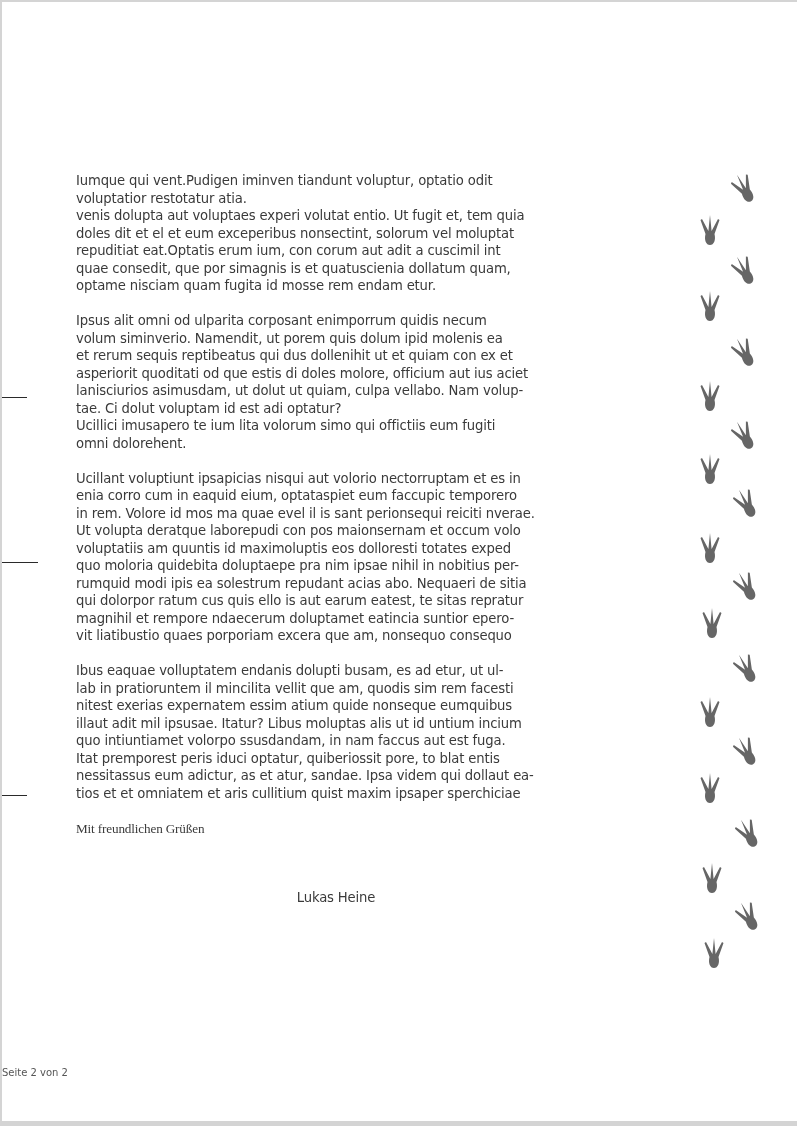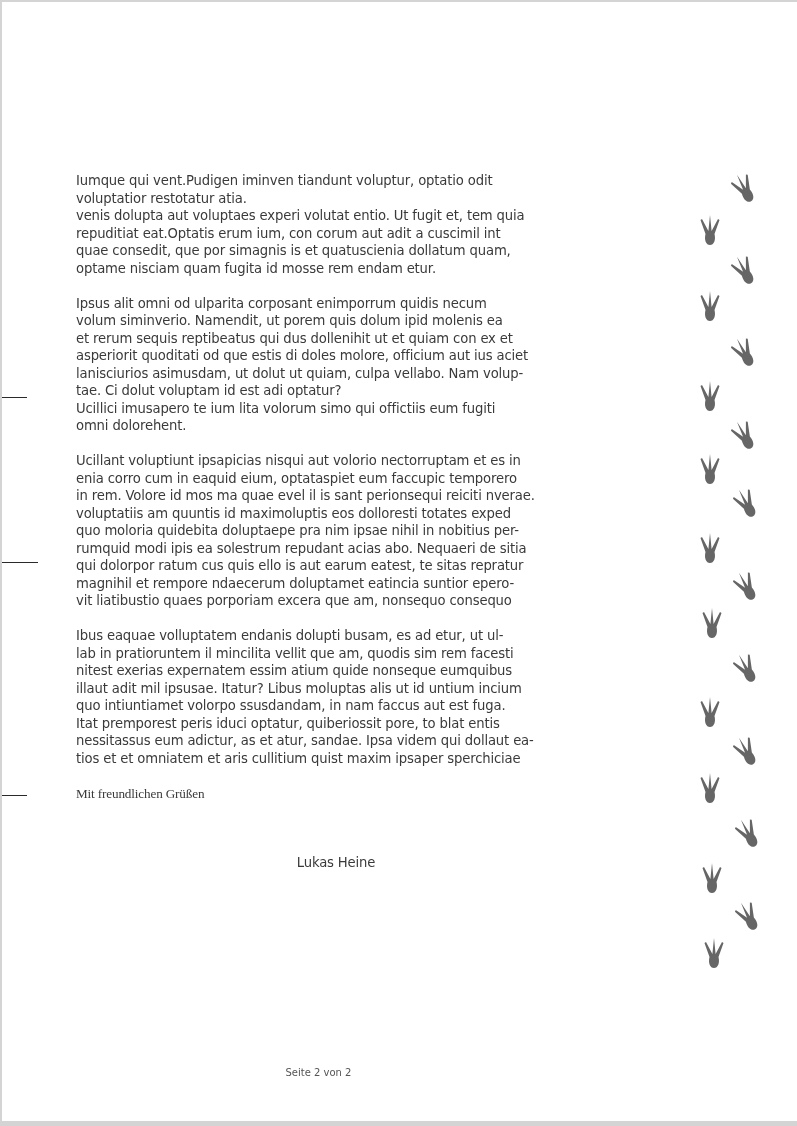--- a/index.html
+++ b/index.html
@@ -34,21 +34,20 @@
       letter-spacing: -0.15px;
     }
     .paragraph { margin: 0 0 17.5px 0; }
     .line { display: block; white-space: nowrap; }
     .closing { margin: 0 0 52px 0; font-family: Liberation Serif, serif; }
     .signature { margin: 12px; text-align: center; }
     .footer {
       position: absolute;
       left: 0; width: 633px;
       top: 1065px;
-      text-align: center;
       font-size: 10px;
       color: #555;
     }
     .footprint {
       position: absolute;
       width: 28px; height: 32px;
     }
     .footprint svg { width: 100%; height: 100%; display: block; }
   </style>
 </head>
@@ -58,38 +57,40 @@
 
   <div class="fold-mark" style="top:395px; width:25px;"></div>
   <div class="fold-mark" style="top:560px; width:36px;"></div>
   <div class="fold-mark" style="top:793px; width:25px;"></div>
 
   <div class="body-text">
     <p class="paragraph">
       <span class="line">Iumque qui vent.Pudigen iminven tiandunt voluptur, optatio odit</span>
       <span class="line">voluptatior restotatur atia.</span>
       <span class="line">venis dolupta aut voluptaes experi volutat entio. Ut fugit et, tem quia</span>
+      <span class="line">doles dit et el et eum exceperibus nonsectint, solorum vel moluptat</span>
       <span class="line">repuditiat eat.Optatis erum ium, con corum aut adit a cuscimil int</span>
       <span class="line">quae consedit, que por simagnis is et quatuscienia dollatum quam,</span>
       <span class="line">optame nisciam quam fugita id mosse rem endam etur.</span>
     </p>
     <p class="paragraph">
       <span class="line">Ipsus alit omni od ulparita corposant enimporrum quidis necum</span>
       <span class="line">volum siminverio. Namendit, ut porem quis dolum ipid molenis ea</span>
       <span class="line">et rerum sequis reptibeatus qui dus dollenihit ut et quiam con ex et</span>
       <span class="line">asperiorit quoditati od que estis di doles molore, officium aut ius aciet</span>
       <span class="line">lanisciurios asimusdam, ut dolut ut quiam, culpa vellabo. Nam volup-</span>
       <span class="line">tae. Ci dolut voluptam id est adi optatur?</span>
       <span class="line">Ucillici imusapero te ium lita volorum simo qui offictiis eum fugiti</span>
       <span class="line">omni dolorehent.</span>
     </p>
     <p class="paragraph">
       <span class="line">Ucillant voluptiunt ipsapicias nisqui aut volorio nectorruptam et es in</span>
       <span class="line">enia corro cum in eaquid eium, optataspiet eum faccupic temporero</span>
       <span class="line">in rem. Volore id mos ma quae evel il is sant perionsequi reiciti nverae.</span>
+      <span class="line">Ut volupta deratque laborepudi con pos maionsernam et occum volo</span>
       <span class="line">voluptatiis am quuntis id maximoluptis eos dolloresti totates exped</span>
       <span class="line">quo moloria quidebita doluptaepe pra nim ipsae nihil in nobitius per-</span>
       <span class="line">rumquid modi ipis ea solestrum repudant acias abo. Nequaeri de sitia</span>
       <span class="line">qui dolorpor ratum cus quis ello is aut earum eatest, te sitas repratur</span>
       <span class="line">magnihil et rempore ndaecerum doluptamet eatincia suntior epero-</span>
       <span class="line">vit liatibustio quaes porporiam excera que am, nonsequo consequo</span>
     </p>
     <p class="paragraph">
       <span class="line">Ibus eaquae volluptatem endanis dolupti busam, es ad etur, ut ul-</span>
       <span class="line">lab in pratioruntem il mincilita vellit que am, quodis sim rem facesti</span>

